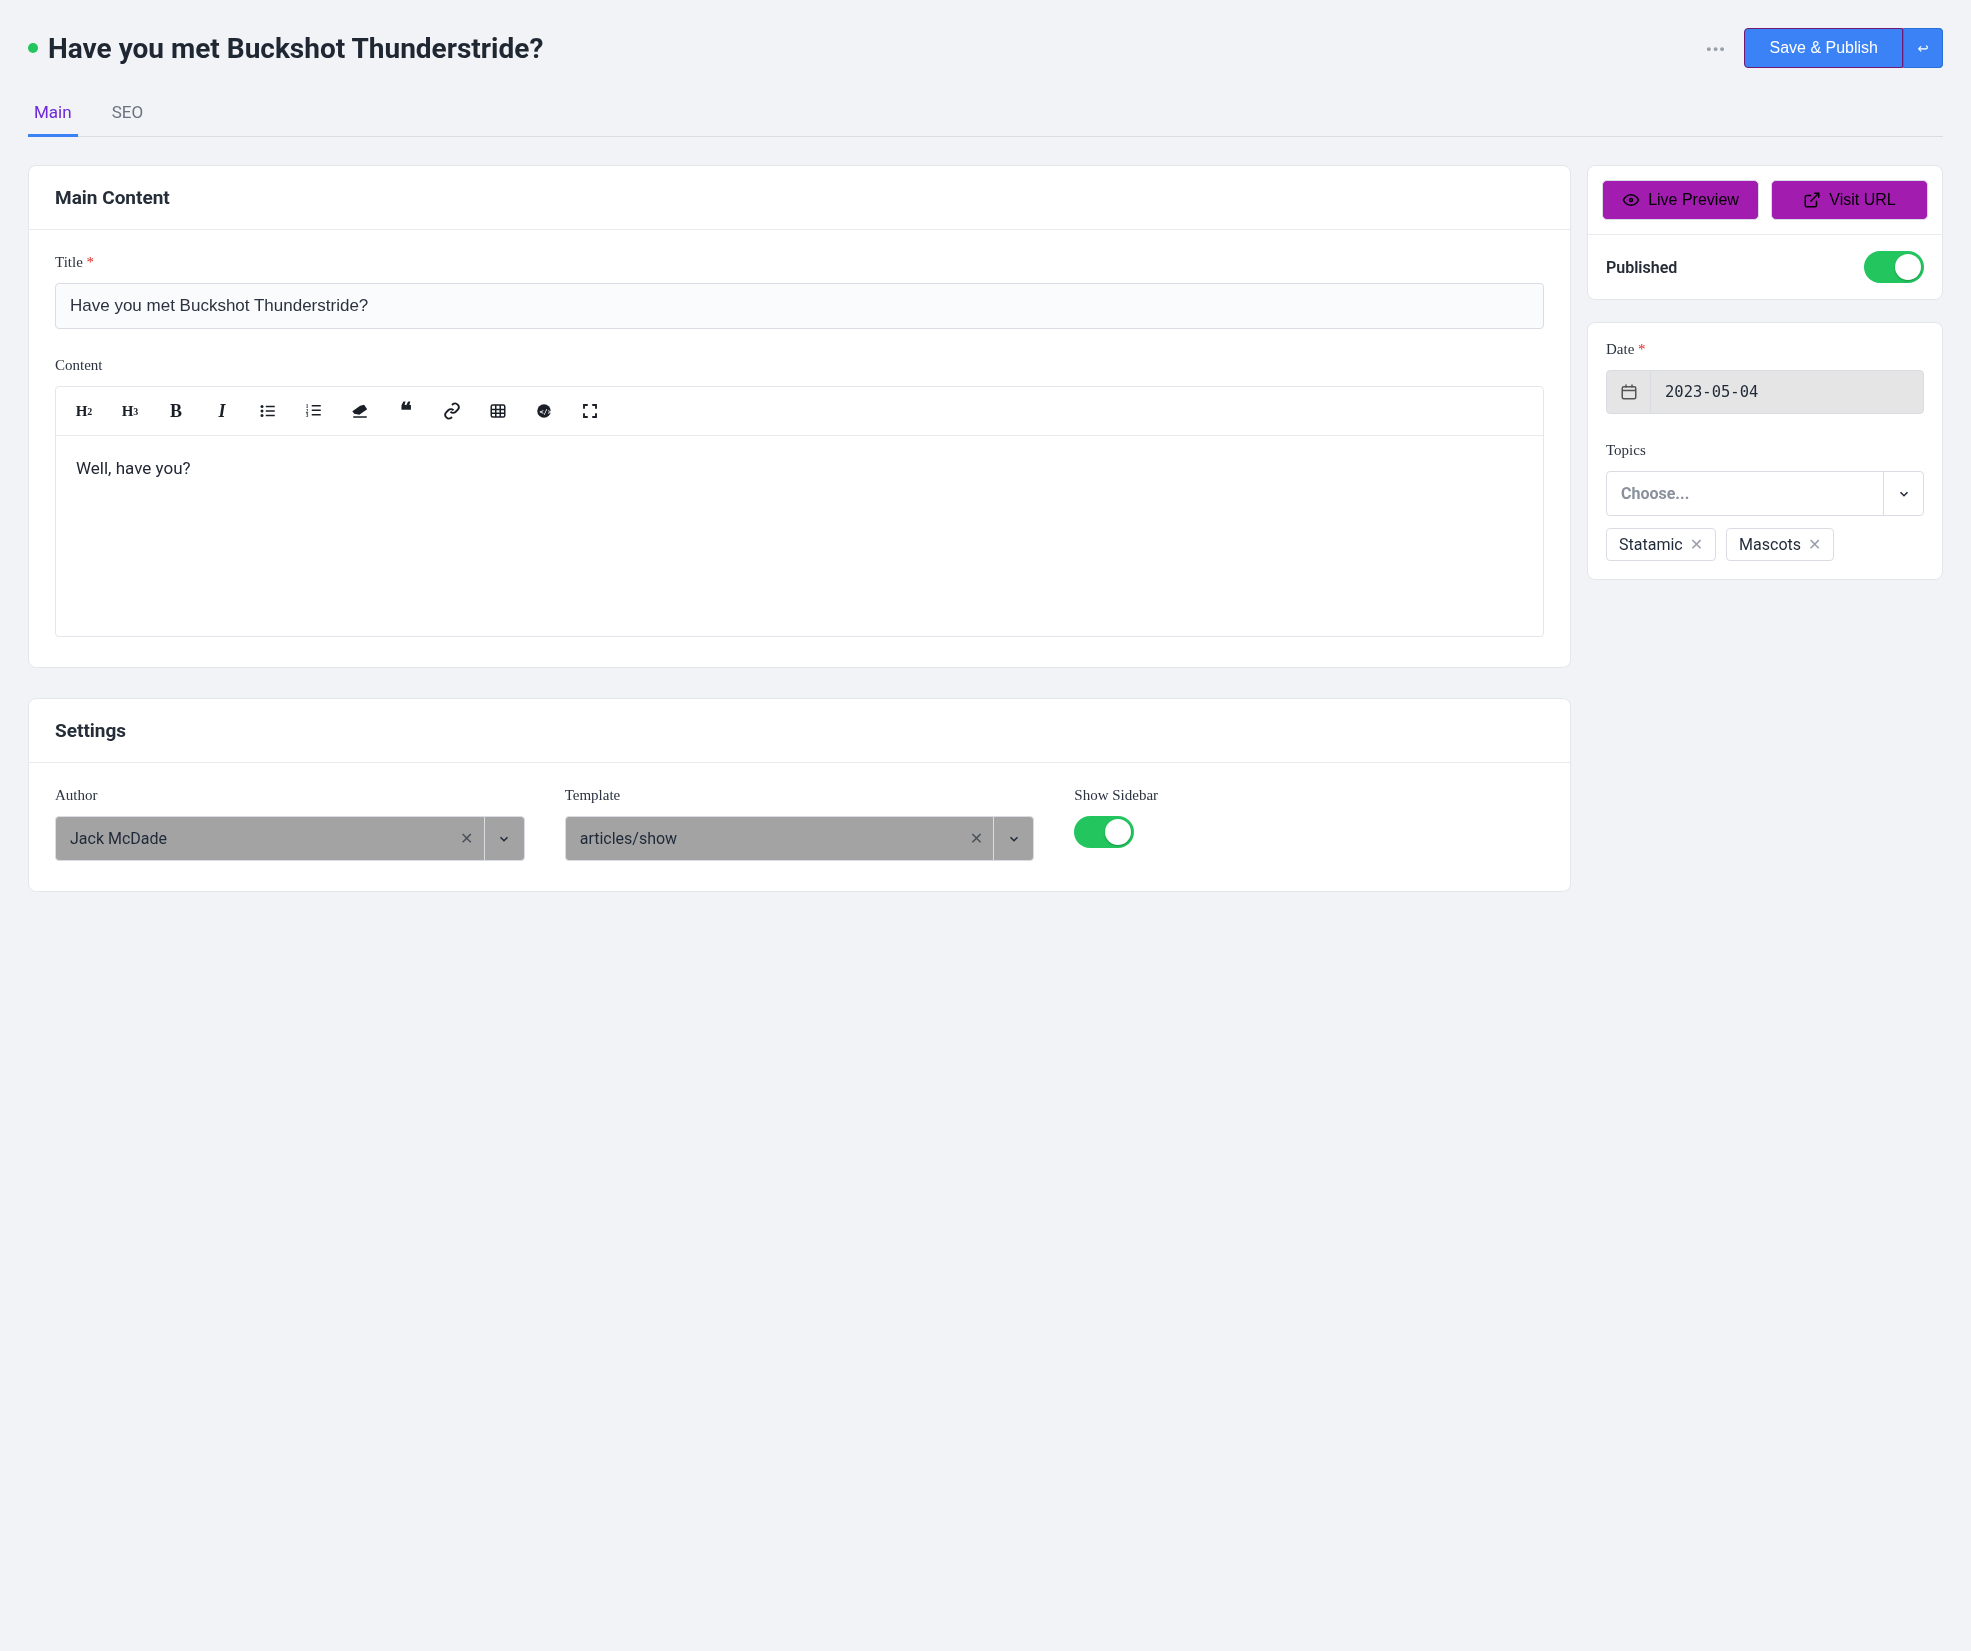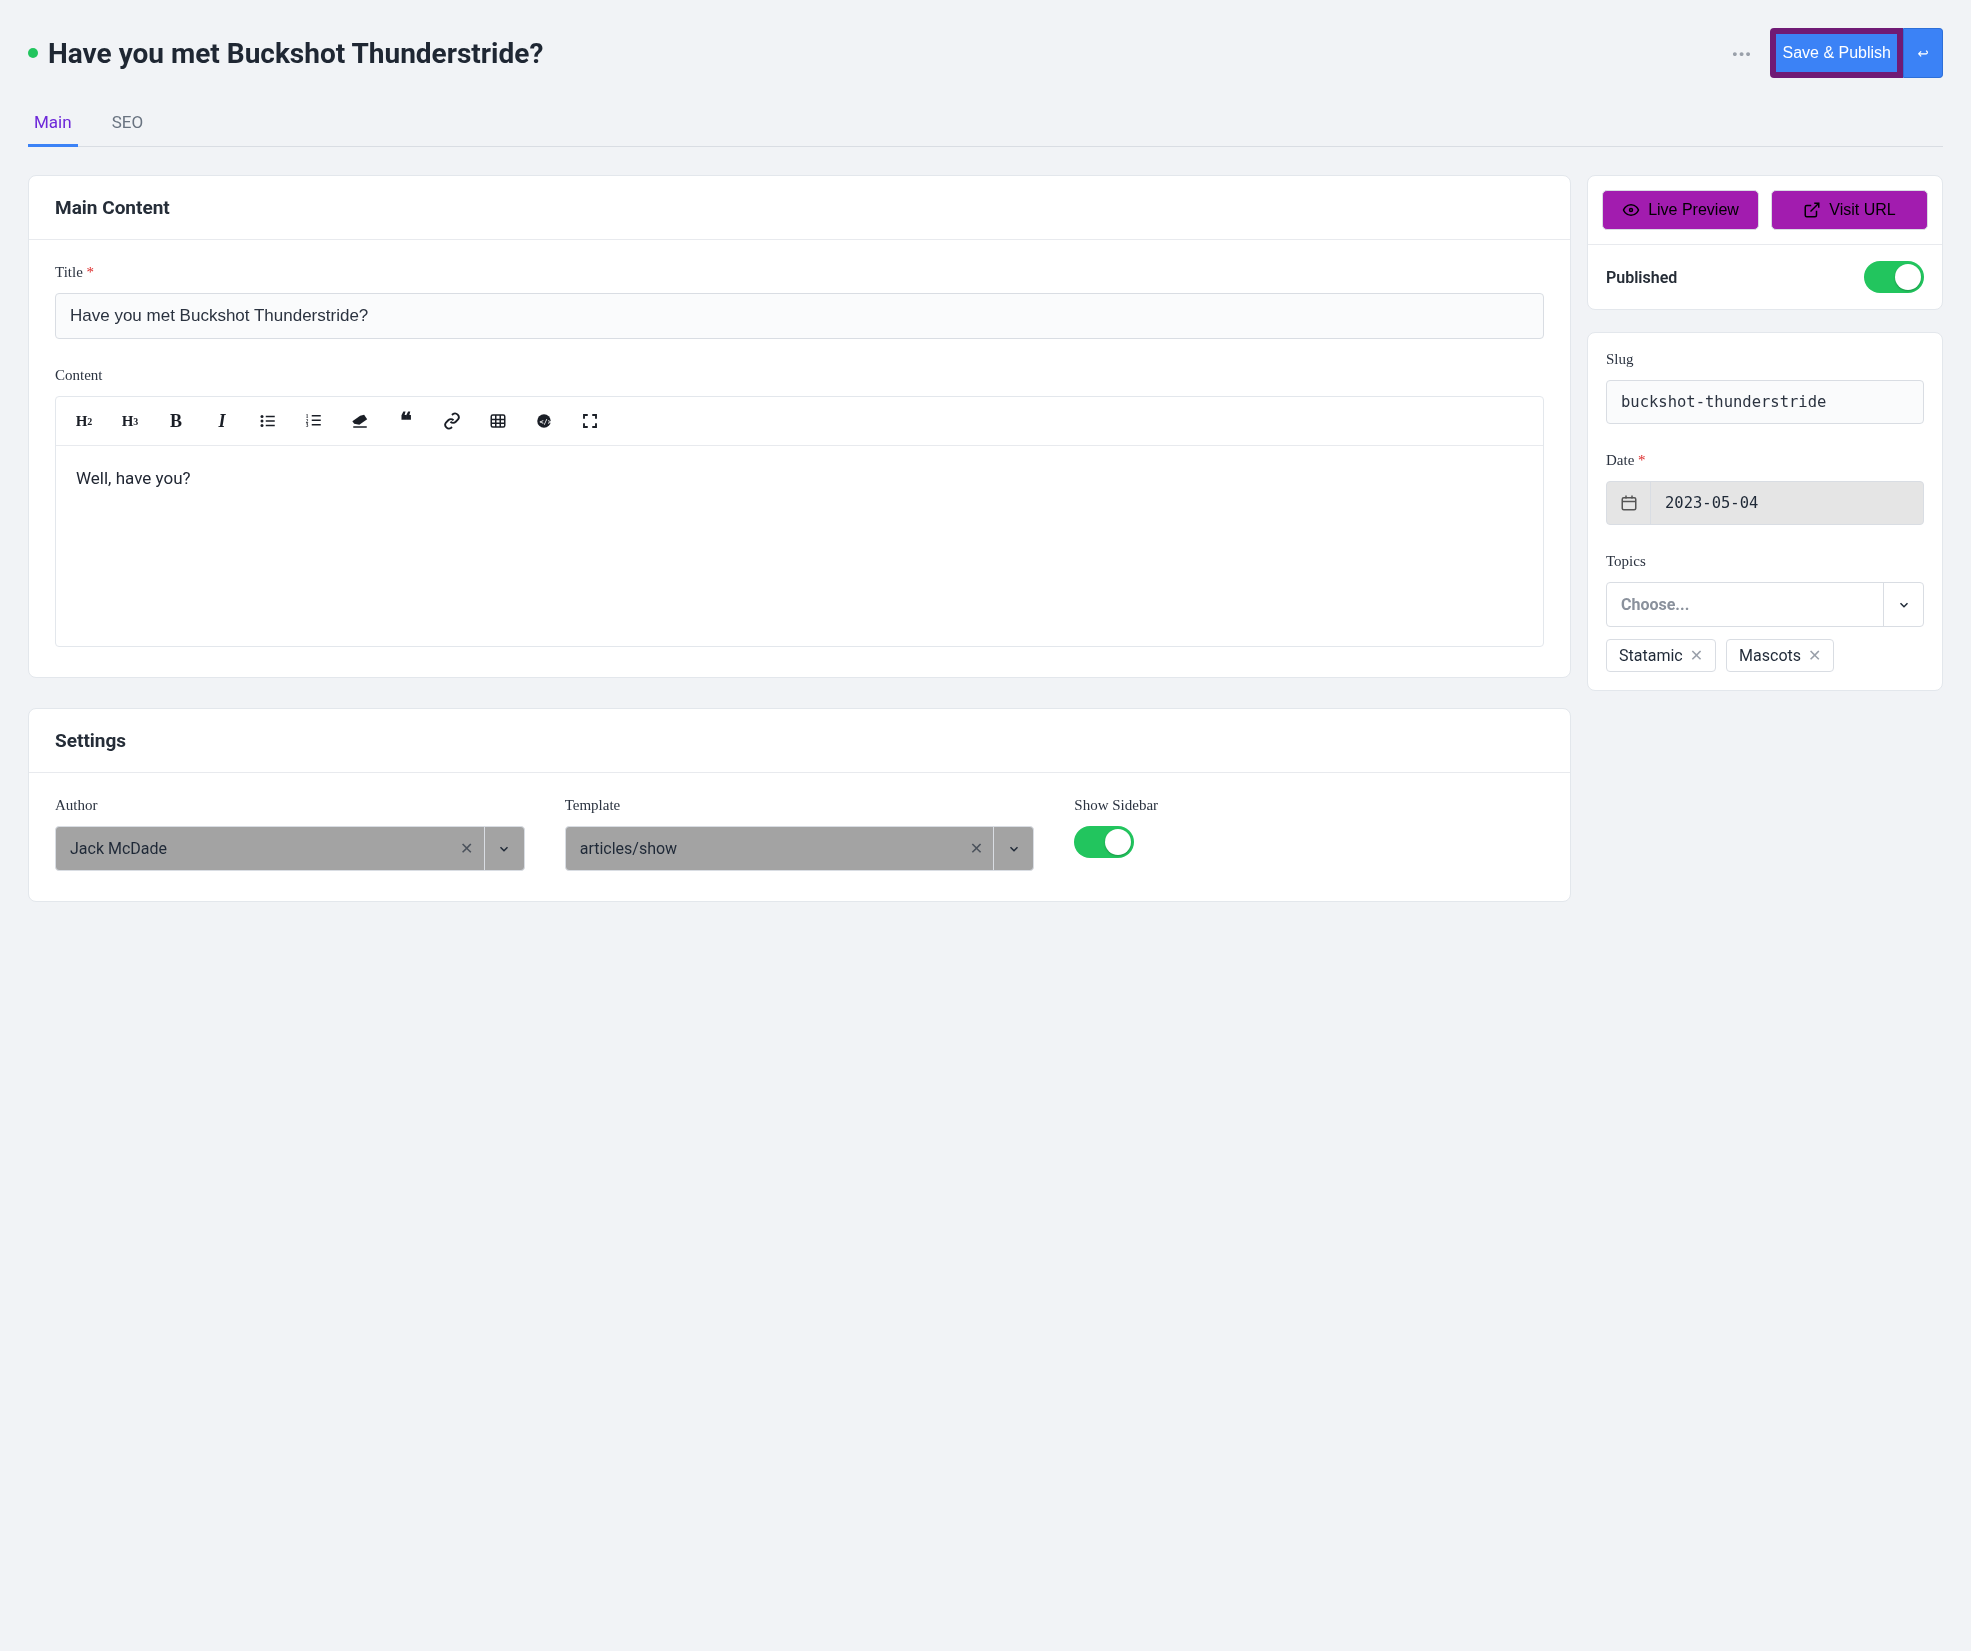--- a/index.html
+++ b/index.html
@@ -10,22 +10,22 @@
     padding: 28px;
   }
   .page-header { display: flex; align-items: center; justify-content: space-between; margin-bottom: 26px; }
   .title-wrap { display: flex; align-items: center; gap: 10px; }
   .status-dot { width: 10px; height: 10px; background: #22c55e; border-radius: 50%; display: inline-block; }
   .page-title { font-size: 28px; font-weight: 700; color: #1f2733; }
   .header-actions { display: flex; align-items: center; gap: 14px; }
   .more-btn { color: #9aa0aa; font-weight: 700; letter-spacing: 2px; background: none; border: none; cursor: pointer; padding: 4px; }
   .save-group { display: flex; }
   .save-btn {
-    background: #3b82f6; color: #fff; border: 6px solid #701a75;
-    padding: 10px 6px; font-size: 16px; cursor: pointer;
+    background: #3b82f6; color: #fff; border: 1px solid #701a75;
+    padding: 10px 24px; font-size: 16px; cursor: pointer;
     border-radius: 4px 0 0 4px;
   }
   .save-chevron {
     background: #3b82f6; color: #fff; border: 1px solid #2d6fd8; border-left: 1px solid #2f70db;
     width: 40px; display: flex; align-items: center; justify-content: center;
     border-radius: 0 4px 4px 0; cursor: pointer;
   }
 
   .tabs { display: flex; gap: 28px; border-bottom: 1px solid #d9dde3; margin-bottom: 28px; }
   .tab { padding: 8px 6px 12px; color: #697380; cursor: pointer; font-size: 17px; }
@@ -257,24 +257,20 @@
         <span class="pub-label">Published</span>
         <div class="toggle">
           <div class="toggle-knob"></div>
         </div>
       </div>
     </div>
 
     <div class="card">
       <div class="card-body" style="padding:18px;">
         <div class="field">
-          <label class="field-label">Slug</label>
-          <input class="text-input mono" value="buckshot-thunderstride" style="">
-        </div>
-        <div class="field">
           <label class="field-label">
             <span>Date</span> <span class="req">*</span>
           </label>
           <div class="date-input">
             <div class="date-icon">
               <svg width="18" height="18" viewBox="0 0 24 24" fill="none" stroke="currentColor" stroke-width="2">
                   <rect x="3" y="5" width="18" height="16" rx="2"></rect>
                   <line x1="3" y1="10" x2="21" y2="10"></line>
                   <line x1="8" y1="2" x2="8" y2="6"></line>
                   <line x1="16" y1="2" x2="16" y2="6"></line>

